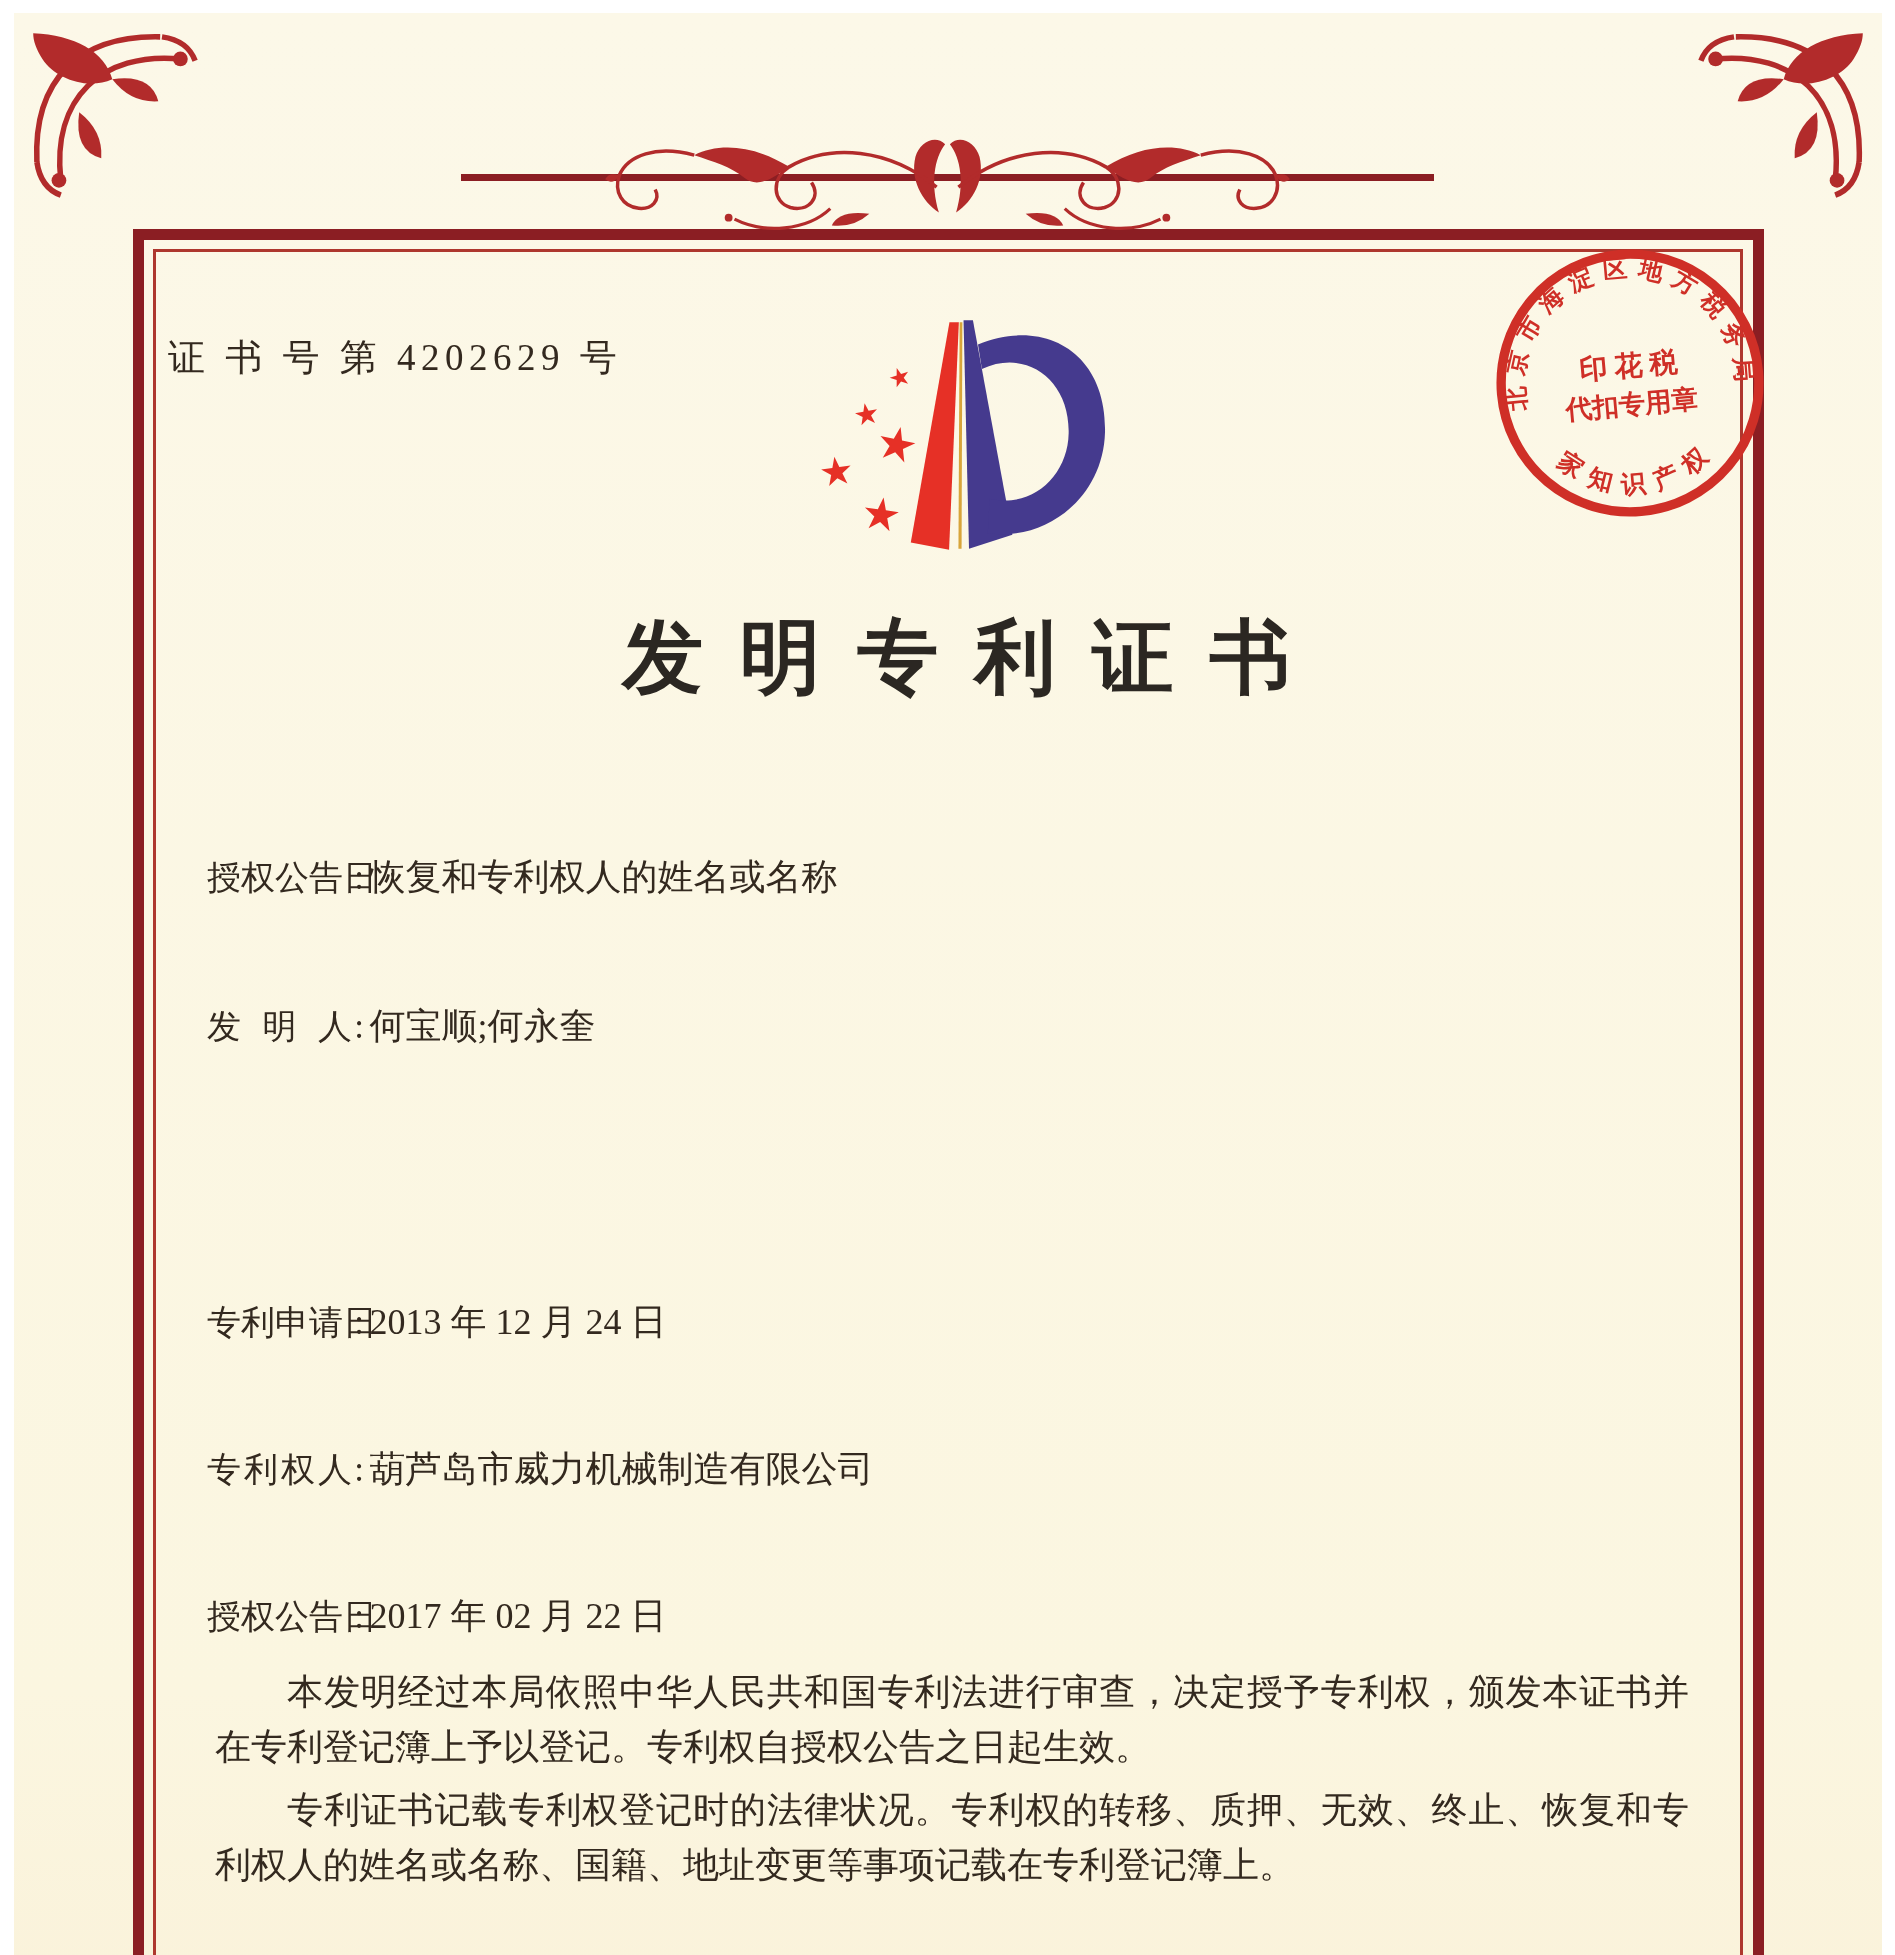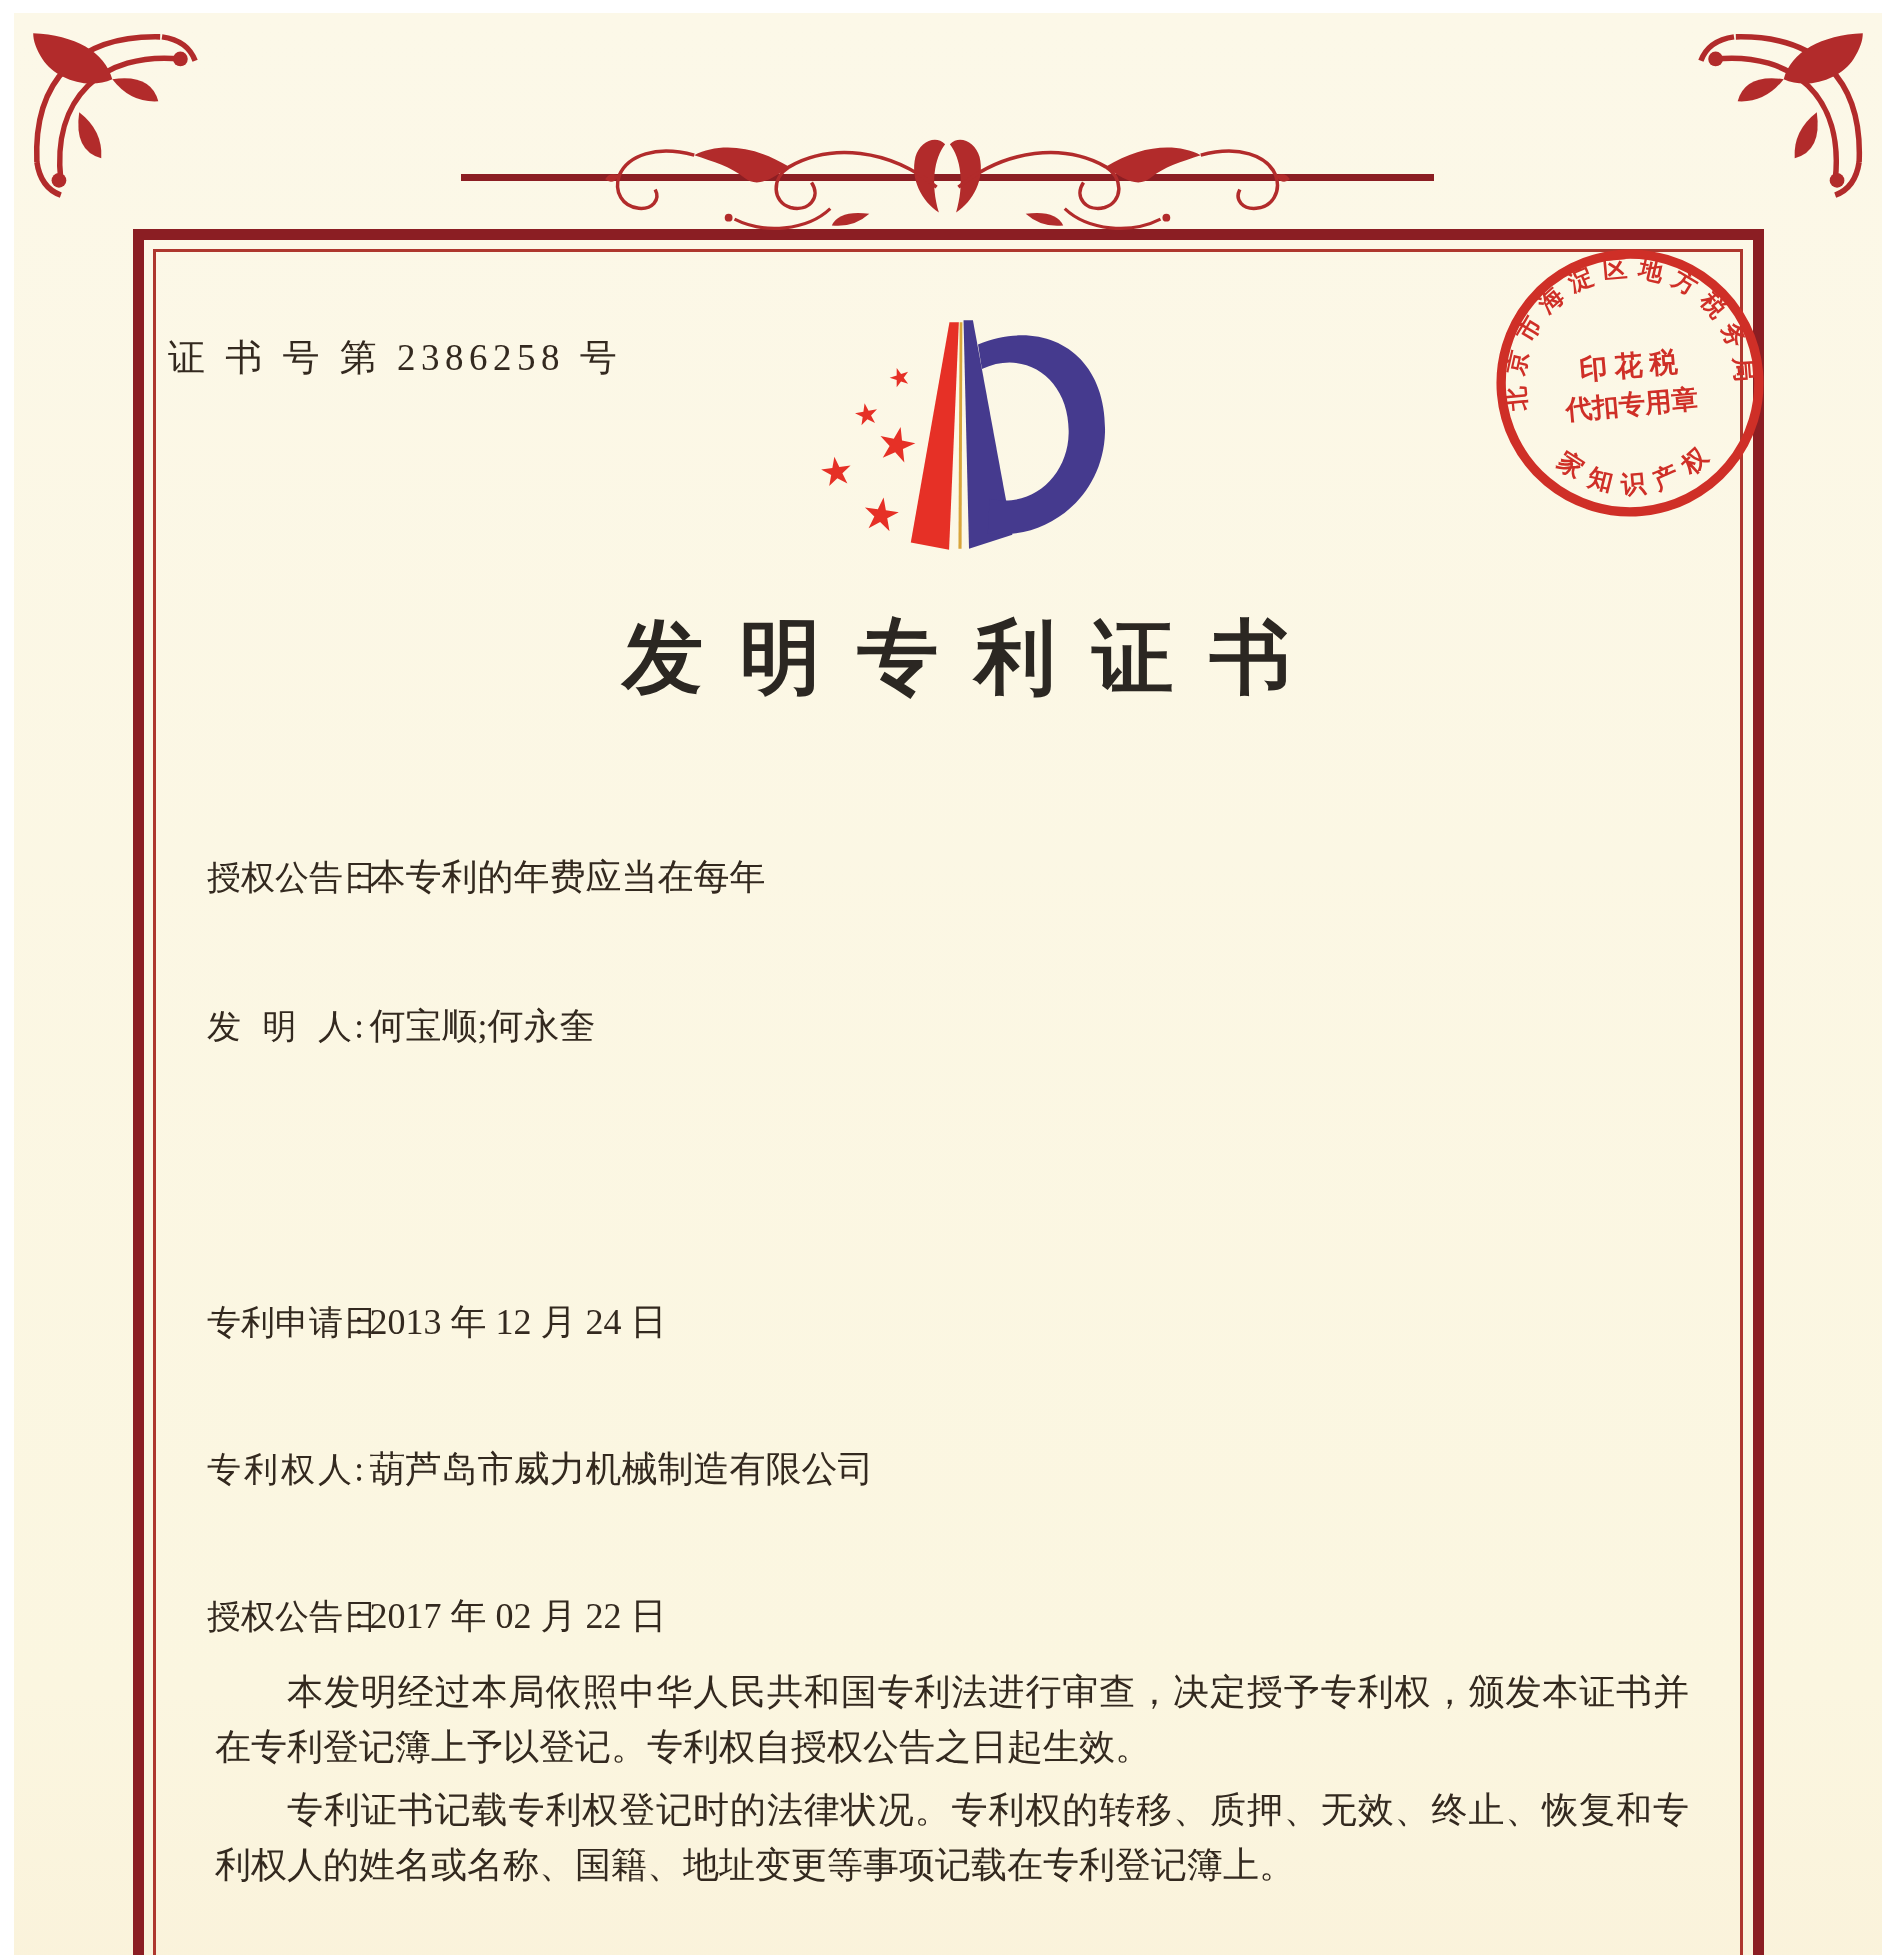--- a/index.html
+++ b/index.html
@@ -89,21 +89,21 @@
       </g>
   </svg>
 
   <svg class="corner tl" viewBox="0 0 200 200">
       <use href="#cornerOrn" xlink:href="#cornerOrn"></use>
     </svg>
   <svg class="corner tr" viewBox="0 0 200 200">
       <use href="#cornerOrn" xlink:href="#cornerOrn"></use>
     </svg>
 
-  <div class="cert-no">证 书 号 第 2386258 号</div>
+  <div class="cert-no">证 书 号 第 4202629 号</div>
 
   <svg class="logo" viewBox="0 0 830 760">
     <g style="color:var(--logo_red)" fill="currentColor">
       <polygon points="397,108 421,108 396,690 298,672"></polygon>
       <use href="#star" xlink:href="#star" transform="translate(270,250) scale(26) rotate(-18)"></use>
       <use href="#star" xlink:href="#star" transform="translate(185,345) scale(30) rotate(-10)"></use>
       <use href="#star" xlink:href="#star" transform="translate(262,423) scale(48) rotate(12)"></use>
       <use href="#star" xlink:href="#star" transform="translate(108,492) scale(40) rotate(-8)"></use>
       <use href="#star" xlink:href="#star" transform="translate(222,602) scale(46) rotate(8)"></use>
     </g>
@@ -124,21 +124,21 @@
     <text font-size="64" letter-spacing="28" fill="currentColor" font-weight="600">
       <textPath href="#taxBotArc" xlink:href="#taxBotArc" startOffset="50%" text-anchor="middle">国家知识产权局</textPath>
     </text>
     <text x="420" y="400" text-anchor="middle" font-size="72" font-weight="700" fill="currentColor">印 花 税</text>
     <text x="420" y="498" text-anchor="middle" font-size="68" font-weight="700" fill="currentColor">代扣专用章</text>
   </svg>
 
   <div class="title">发明专利证书</div>
 
   <div class="frow r1">
-    <span class="flabel">授权公告日</span><span class="fcolon">:</span><span class="fvalue">本专利的年费应当在每年</span>
+    <span class="flabel">授权公告日</span><span class="fcolon">:</span><span class="fvalue">恢复和专利权人的姓名或名称</span>
   </div>
   <div class="frow r2">
     <span class="flabel">发明人</span><span class="fcolon">:</span><span class="fvalue">何宝顺;何永奎</span>
   </div>
   <div class="frow r4">
     <span class="flabel">专利申请日</span><span class="fcolon">:</span><span class="fvalue">2013 年 12 月 24 日</span>
   </div>
   <div class="frow r5">
     <span class="flabel">专利权人</span><span class="fcolon">:</span><span class="fvalue">葫芦岛市威力机械制造有限公司</span>
   </div>

